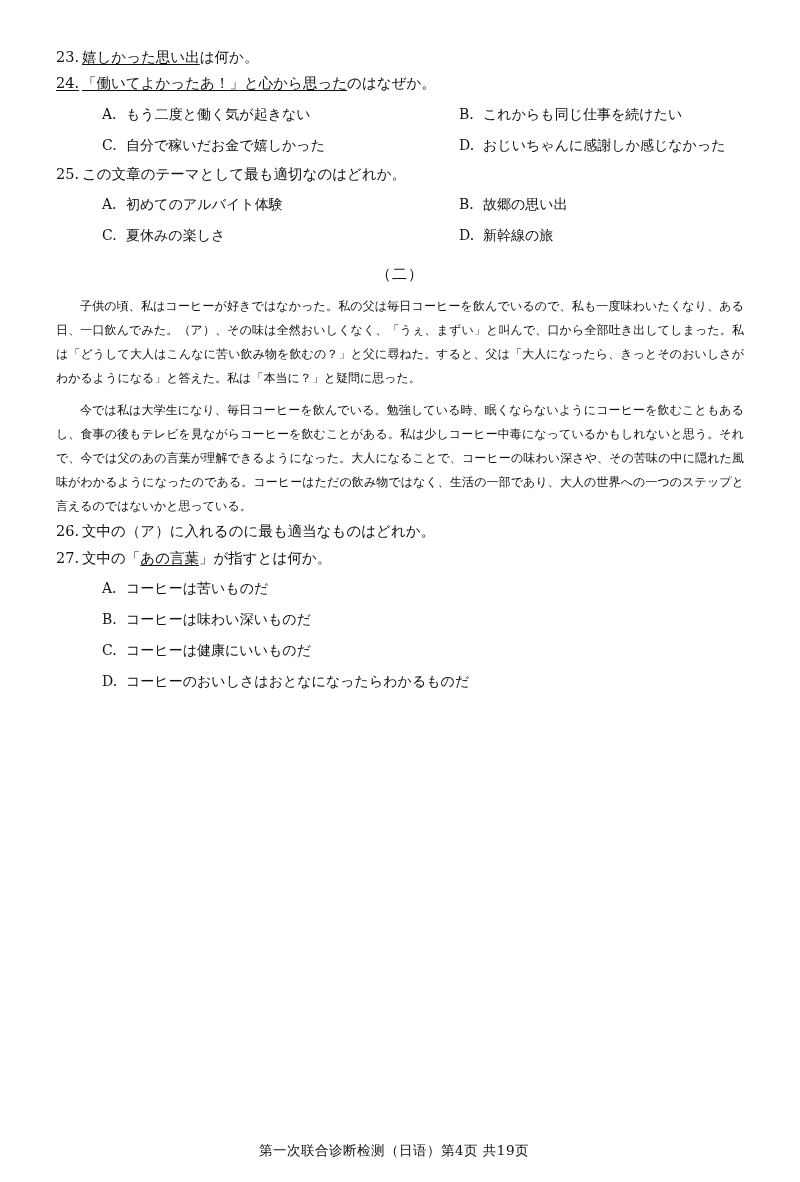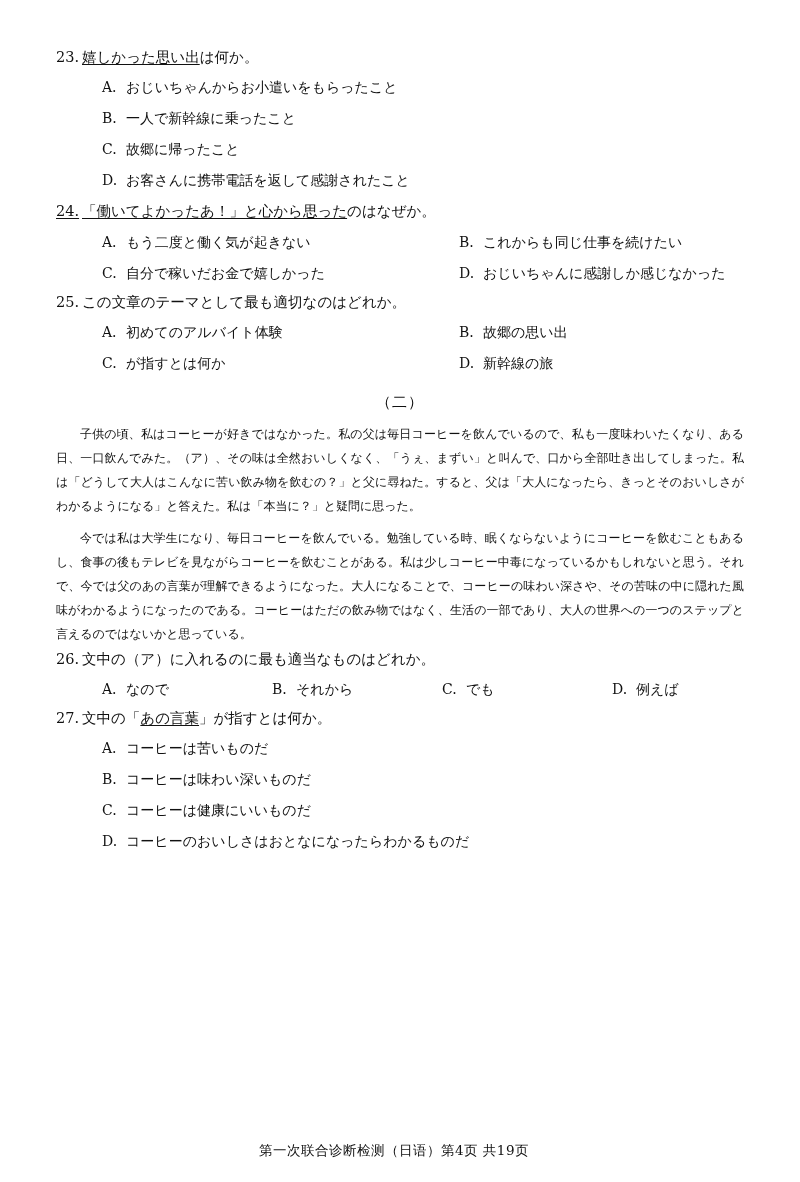--- a/index.html
+++ b/index.html
@@ -110,26 +110,20 @@
 </style>
 </head>
 <body>
 
 <div class="page">
 
   <div class="q-block">
     <p class="q-stem">
       <span class="q-num">23.</span><span class="underline">嬉しかった思い出</span><span>は何か。</span>
     </p>
-    <div class="opts-col">
-      <div class="opt-row"><span class="opt-label">A.</span><span>おじいちゃんからお小遣いをもらったこと</span></div>
-      <div class="opt-row"><span class="opt-label">B.</span><span>一人で新幹線に乗ったこと</span></div>
-      <div class="opt-row"><span class="opt-label">C.</span><span>故郷に帰ったこと</span></div>
-      <div class="opt-row"><span class="opt-label">D.</span><span>お客さんに携帯電話を返して感謝されたこと</span></div>
-    </div>
   </div>
 
   <div class="q-block">
     <p class="q-stem">
       <span class="q-num underline">24.</span><span class="underline">「働いてよかったあ！」と心から思った</span><span>のはなぜか。</span>
     </p>
     <div class="opts-2col">
       <div class="pair">
         <div class="cell left"><span class="opt-label">A.</span><span>もう二度と働く気が起きない</span></div>
         <div class="cell right"><span class="opt-label">B.</span><span>これからも同じ仕事を続けたい</span></div>
@@ -144,41 +138,35 @@
   <div class="q-block">
     <p class="q-stem">
       <span class="q-num">25.</span><span>この文章のテーマとして最も適切なのはどれか。</span>
     </p>
     <div class="opts-2col">
       <div class="pair">
         <div class="cell left"><span class="opt-label">A.</span><span>初めてのアルバイト体験</span></div>
         <div class="cell right"><span class="opt-label">B.</span><span>故郷の思い出</span></div>
       </div>
       <div class="pair">
-        <div class="cell left"><span class="opt-label">C.</span><span>が指すとは何か</span></div>
+        <div class="cell left"><span class="opt-label">C.</span><span>夏休みの楽しさ</span></div>
         <div class="cell right"><span class="opt-label">D.</span><span>新幹線の旅</span></div>
       </div>
     </div>
   </div>
 
   <div class="section-center">（二）</div>
 
   <p class="para">子供の頃、私はコーヒーが好きではなかった。私の父は毎日コーヒーを飲んでいるので、私も一度味わいたくなり、ある日、一口飲んでみた。（ア）、その味は全然おいしくなく、「うぇ、まずい」と叫んで、口から全部吐き出してしまった。私は「どうして大人はこんなに苦い飲み物を飲むの？」と父に尋ねた。すると、父は「大人になったら、きっとそのおいしさがわかるようになる」と答えた。私は「本当に？」と疑問に思った。</p>
   <p class="para">今では私は大学生になり、毎日コーヒーを飲んでいる。勉強している時、眠くならないようにコーヒーを飲むこともあるし、食事の後もテレビを見ながらコーヒーを飲むことがある。私は少しコーヒー中毒になっているかもしれないと思う。それで、今では父のあの言葉が理解できるようになった。大人になることで、コーヒーの味わい深さや、その苦味の中に隠れた風味がわかるようになったのである。コーヒーはただの飲み物ではなく、生活の一部であり、大人の世界への一つのステップと言えるのではないかと思っている。</p>
 
   <div class="q-block">
     <p class="q-stem">
       <span class="q-num">26.</span><span>文中の（ア）に入れるのに最も適当なものはどれか。</span>
     </p>
-    <div class="opt-row-4">
-      <div class="c"><span class="opt-label">A.</span><span>なので</span></div>
-      <div class="c"><span class="opt-label">B.</span><span>それから</span></div>
-      <div class="c"><span class="opt-label">C.</span><span>でも</span></div>
-      <div class="c"><span class="opt-label">D.</span><span>例えば</span></div>
-    </div>
   </div>
 
   <div class="q-block">
     <p class="q-stem">
       <span class="q-num">27.</span><span>文中の「</span><span class="underline">あの言葉</span><span>」が指すとは何か。</span>
     </p>
     <div class="opts-col">
       <div class="opt-row"><span class="opt-label">A.</span><span>コーヒーは苦いものだ</span></div>
       <div class="opt-row"><span class="opt-label">B.</span><span>コーヒーは味わい深いものだ</span></div>
       <div class="opt-row"><span class="opt-label">C.</span><span>コーヒーは健康にいいものだ</span></div>

